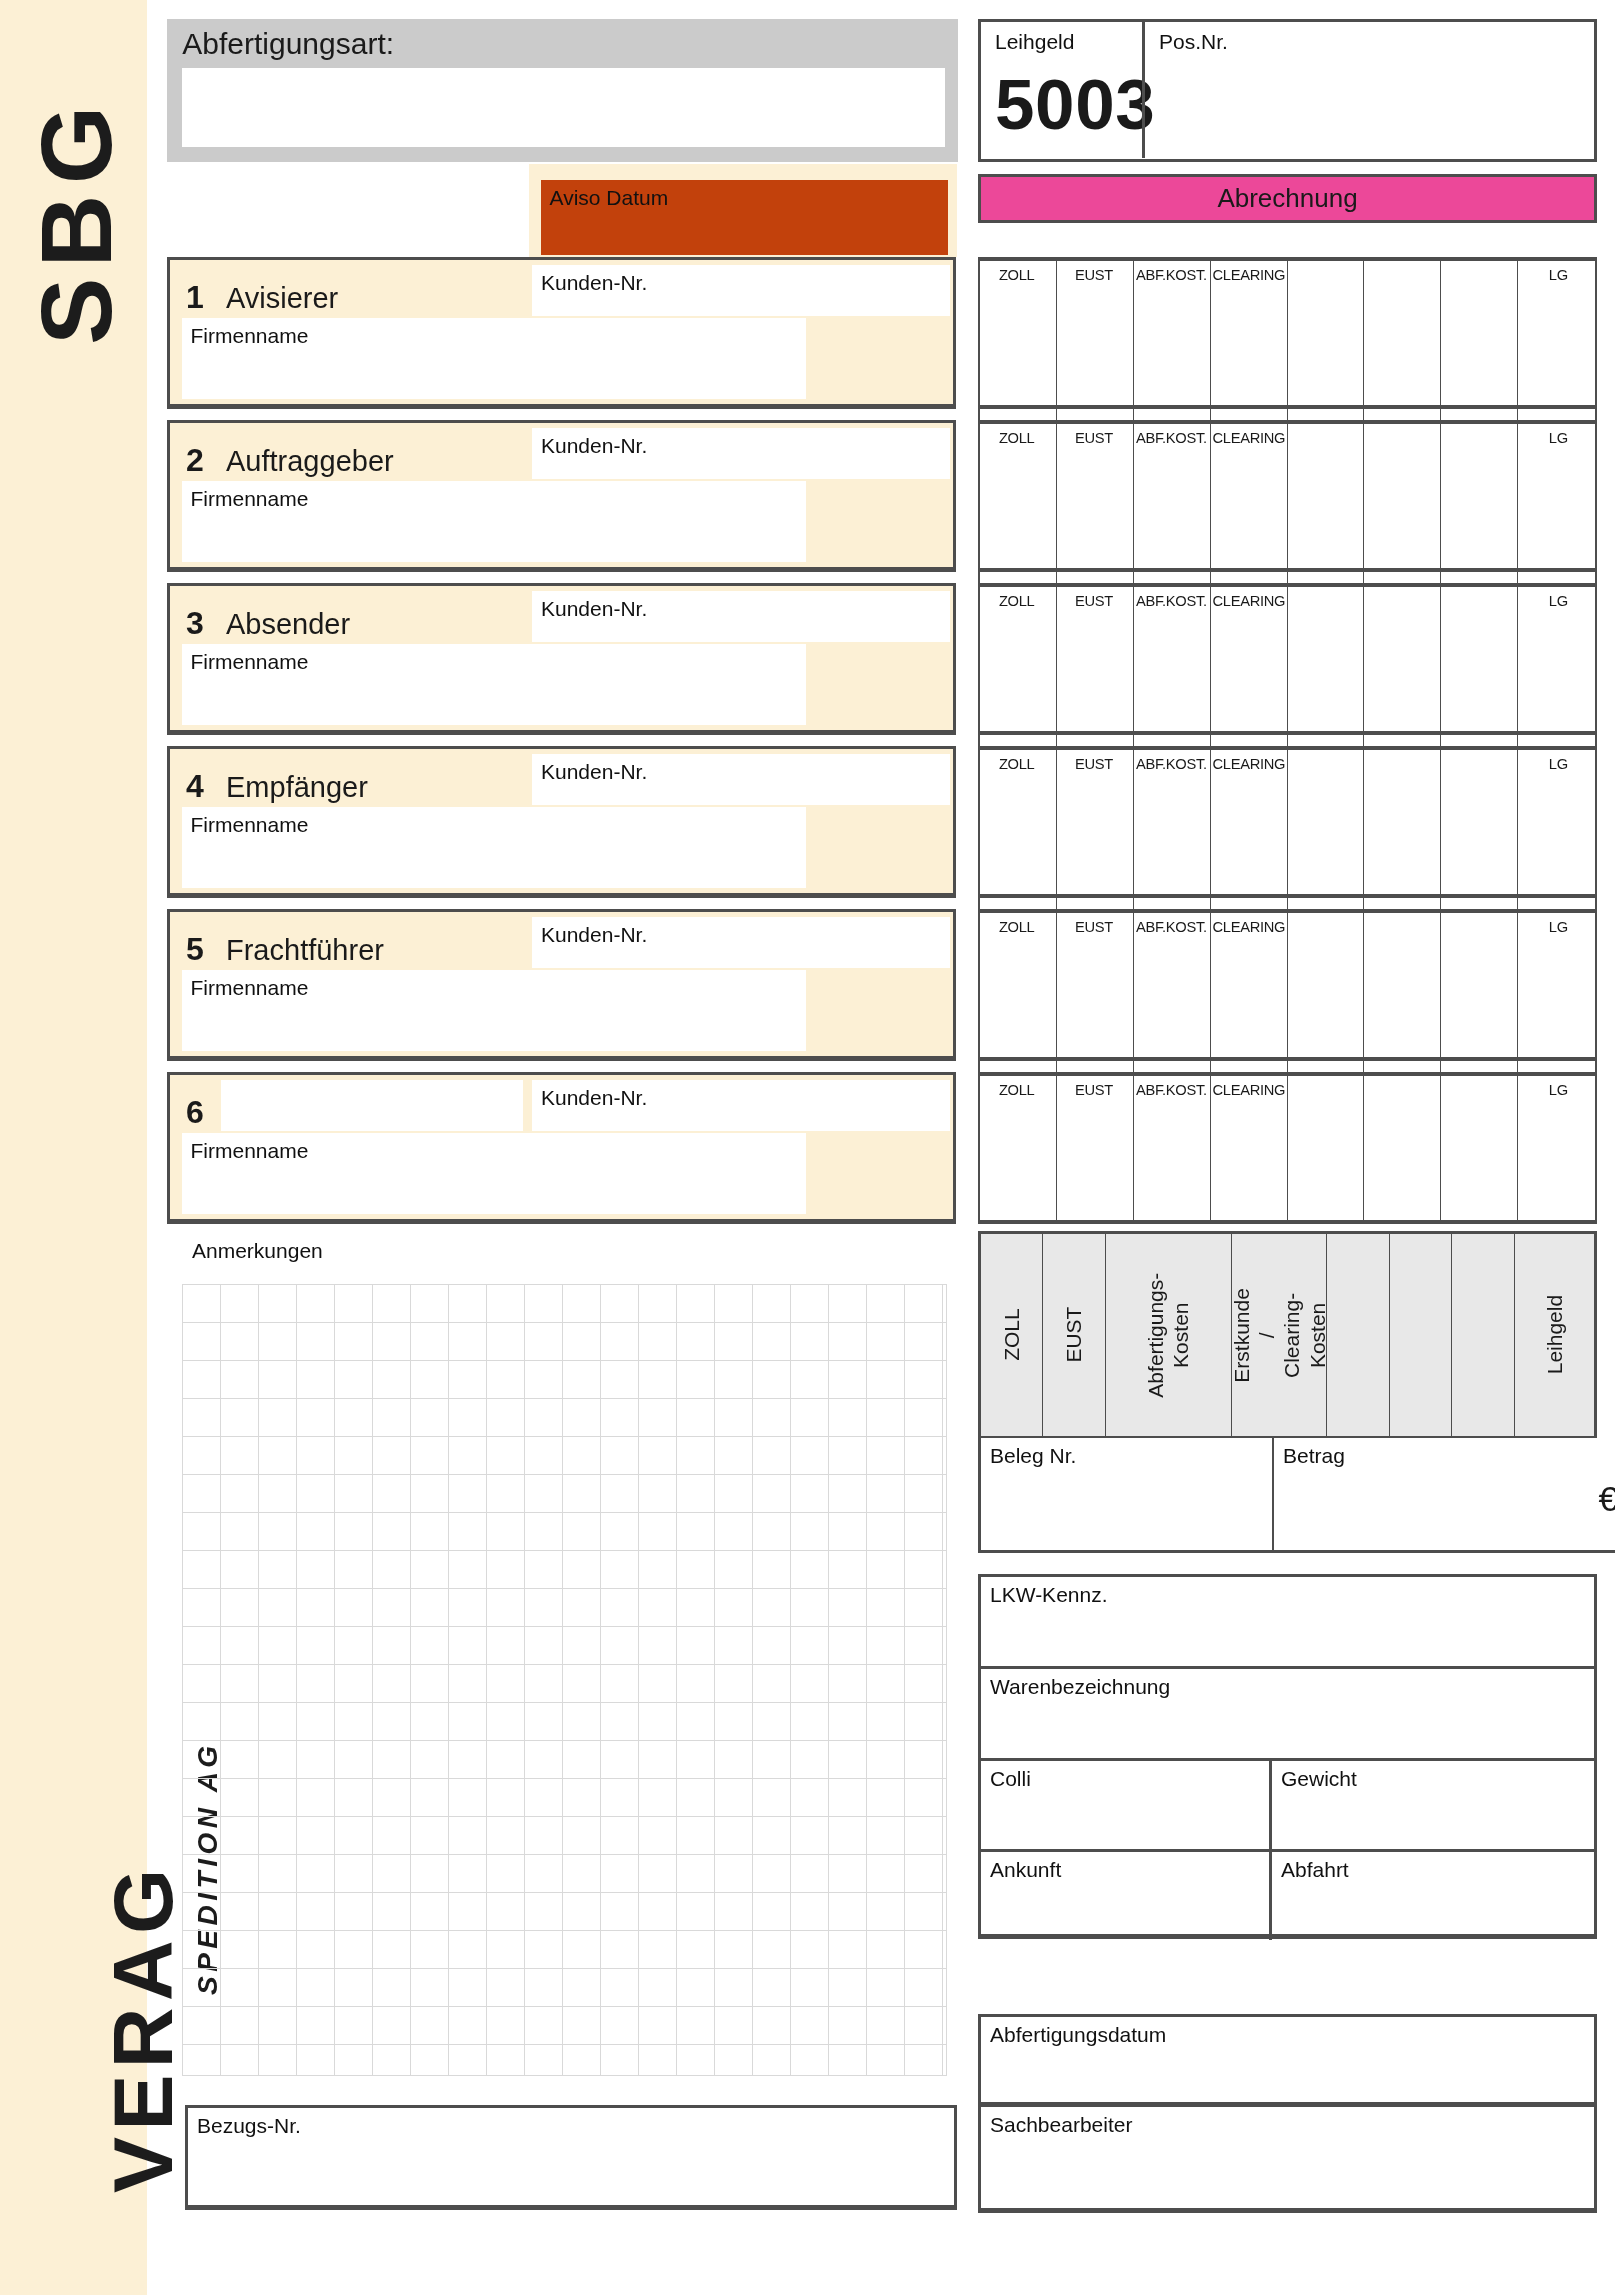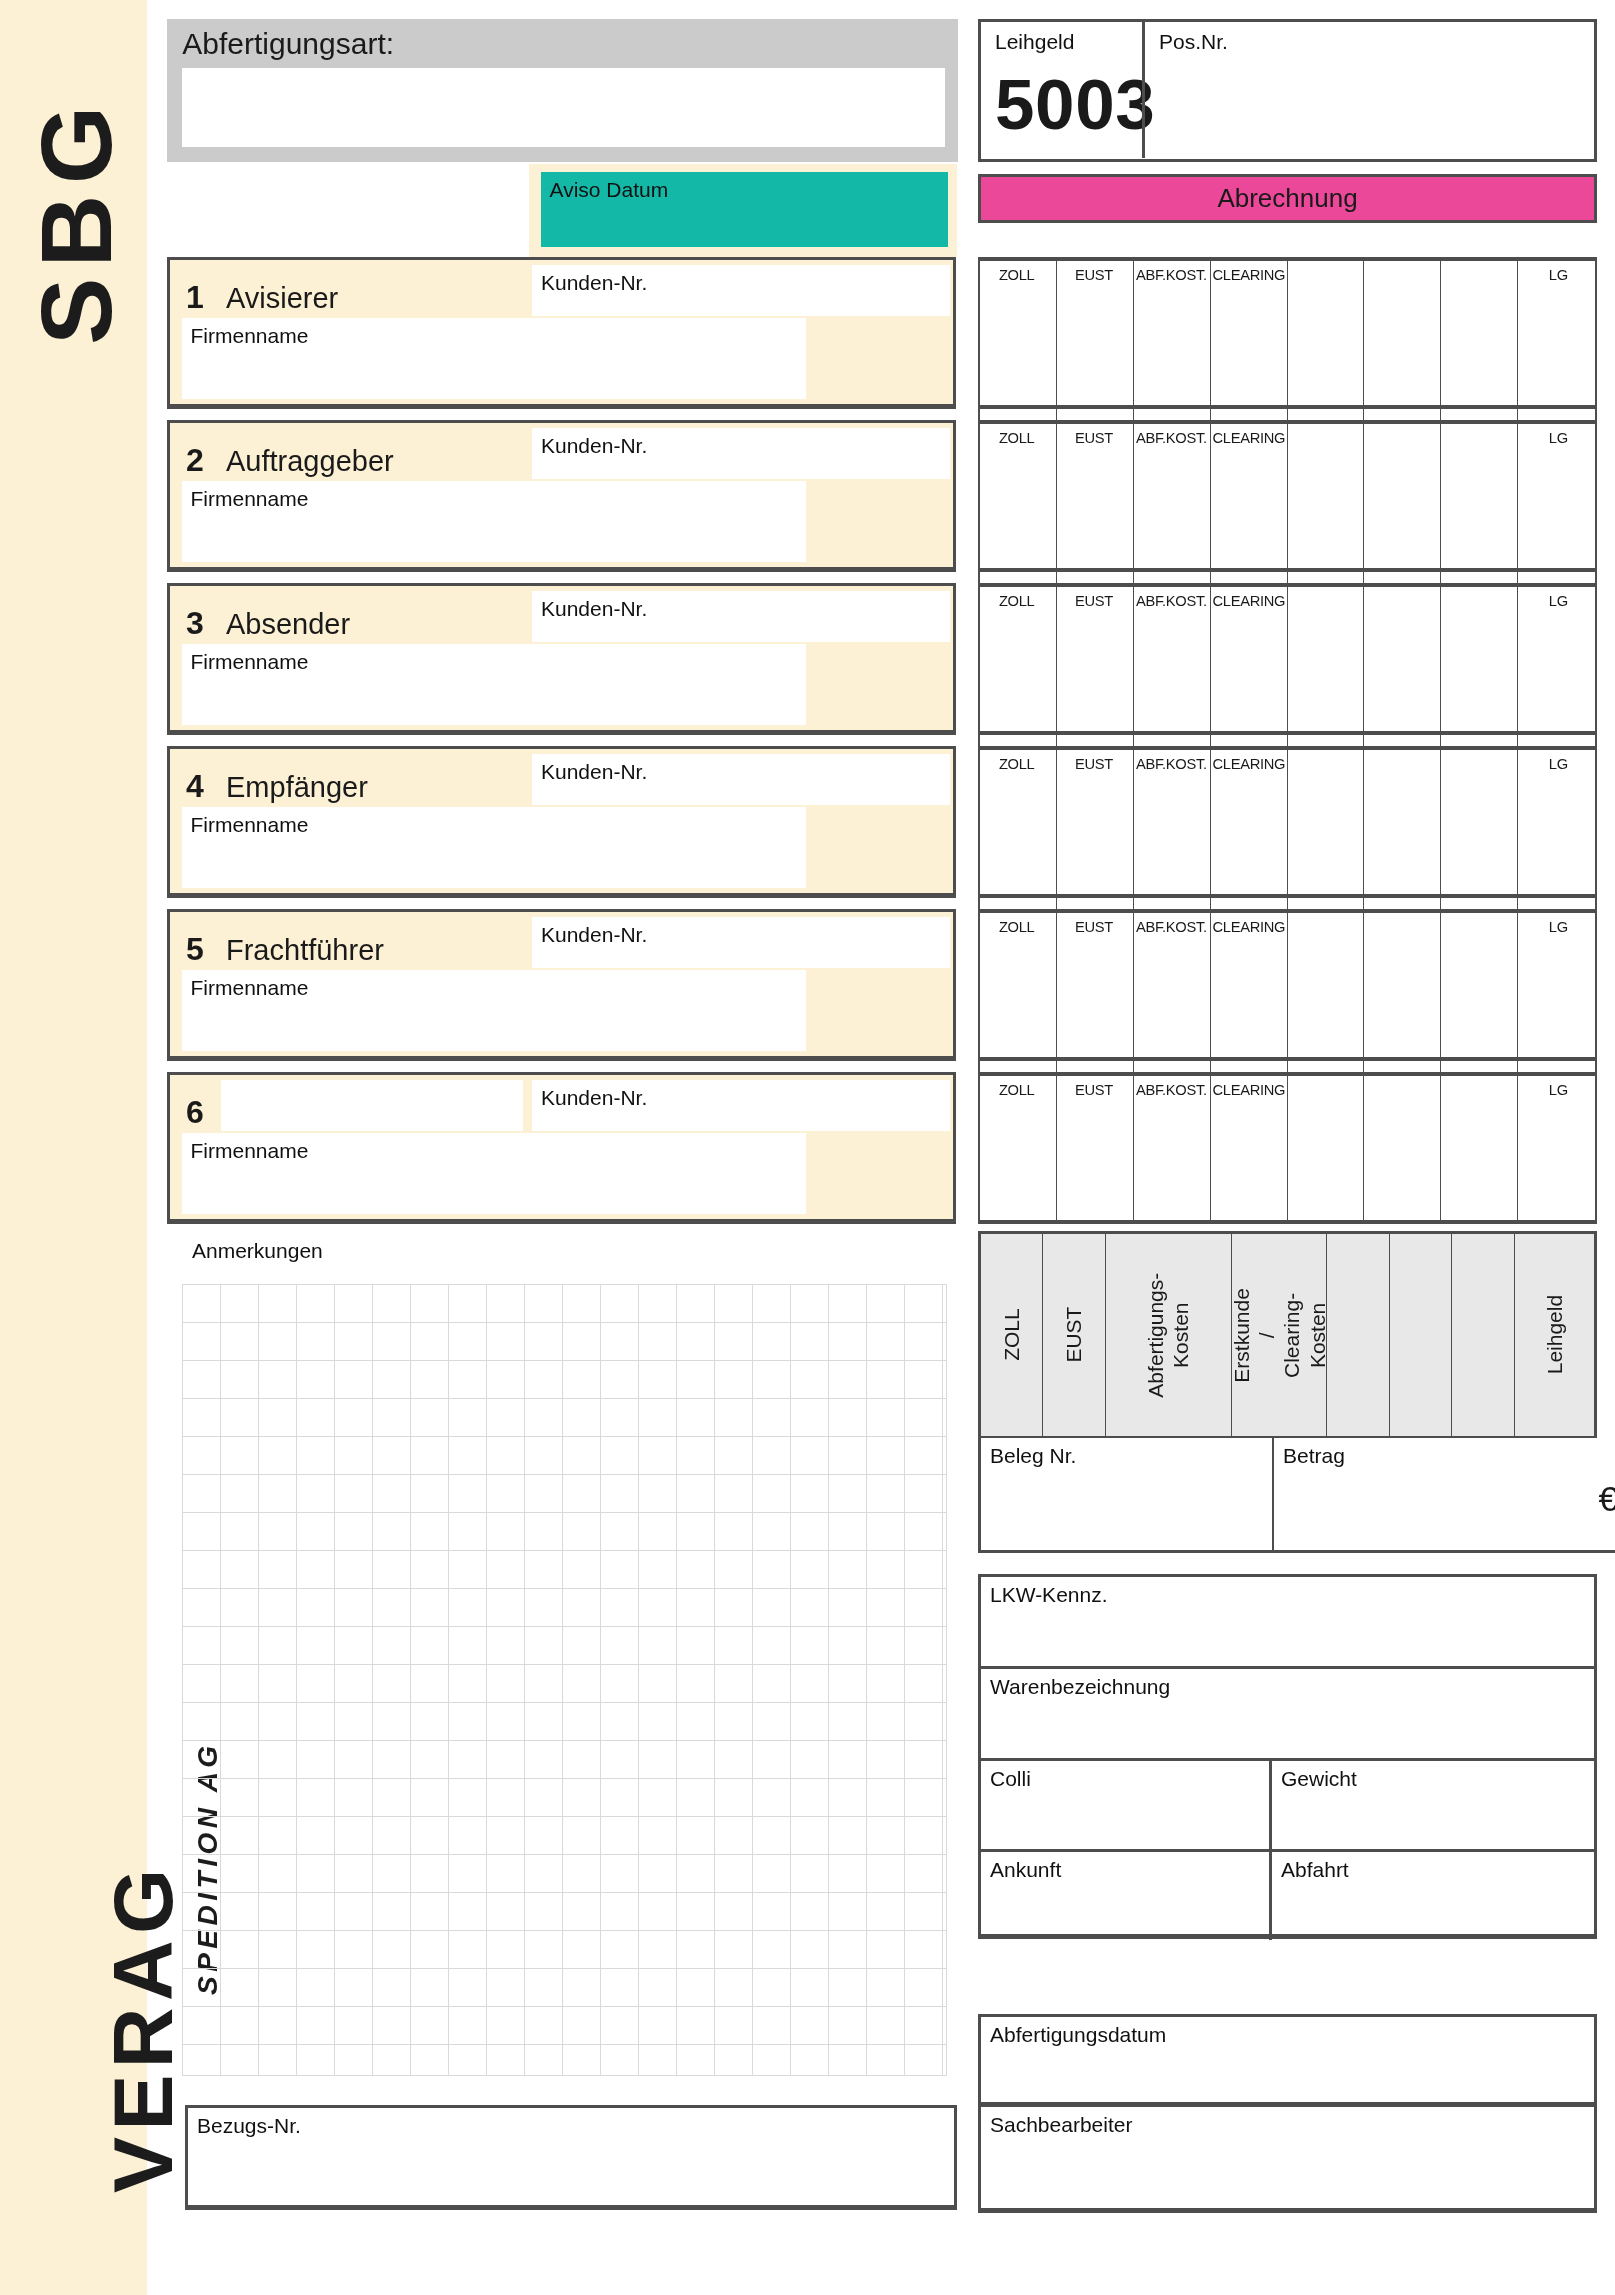--- a/index.html
+++ b/index.html
@@ -27,21 +27,21 @@
   #abf-input{left:14.7px;top:49px;width:763px;height:79px;background:#ffffff;}
   
   #filiale-box{left:978px;top:19px;width:619px;height:143px;background:#fff;border:3.2px solid #4d4d4d;}
   #filiale-divider{left:161px;top:0;width:2.6px;height:136px;background:#4d4d4d;}
   .small-label{font-size:21px;color:#111;}
   #filiale-label{left:14px;top:7.7px;}
   #filiale-value{left:14px;top:42px;font-size:71px;font-weight:700;letter-spacing:0.6px;}
   #posnr-label{left:178px;top:7.7px;}
   
   #aviso-cream{left:529px;top:164px;width:428px;height:93px;background:#FCF0D5;}
-  #aviso-input{left:11.5px;top:8px;width:407px;height:75px;background:#14b8a6;}
+  #aviso-input{left:11.5px;top:16px;width:407px;height:75px;background:#c2410c;}
   #aviso-label{left:9px;top:6.4px;}
   
   .section{left:167px;width:789px;background:#FCF0D5;border:3.2px solid #4d4d4d;border-bottom-width:5.8px;}
   .sec-num{position:absolute;left:16px;top:19px;font-size:32px;font-weight:700;}
   .sec-label{position:absolute;left:56px;top:22px;font-size:29px;}
   .sec-kunden{position:absolute;left:362px;top:5.1px;width:418px;height:51px;background:#fff;}
   .sec-kunden .small-label, .sec-firma .small-label, .fieldbox .small-label{position:absolute;left:9px;top:6.4px;}
   .sec-firma{position:absolute;left:11.5px;top:58px;width:624px;height:81px;background:#fff;}
   .sec-blanklabel{position:absolute;left:51px;top:5.1px;width:302px;height:51px;background:#fff;}
   

